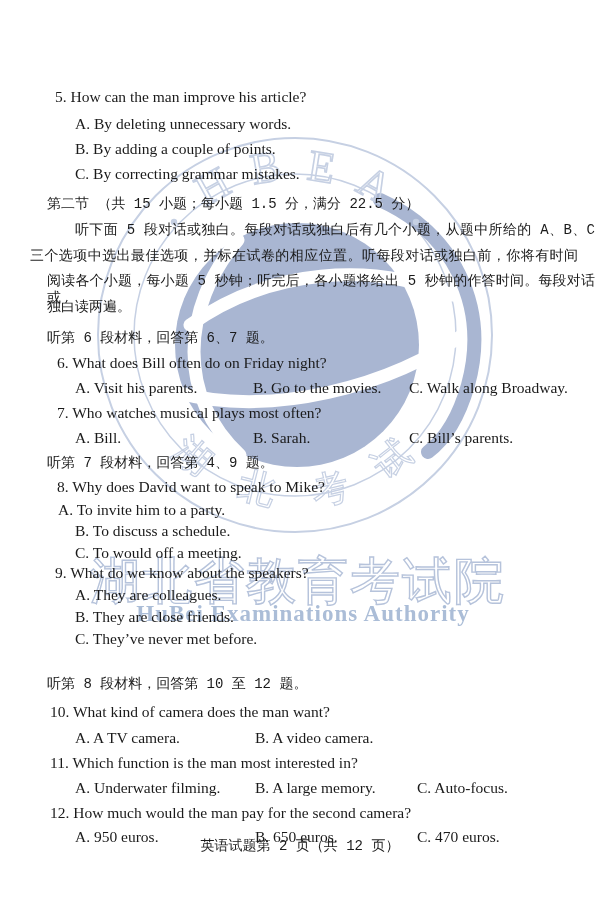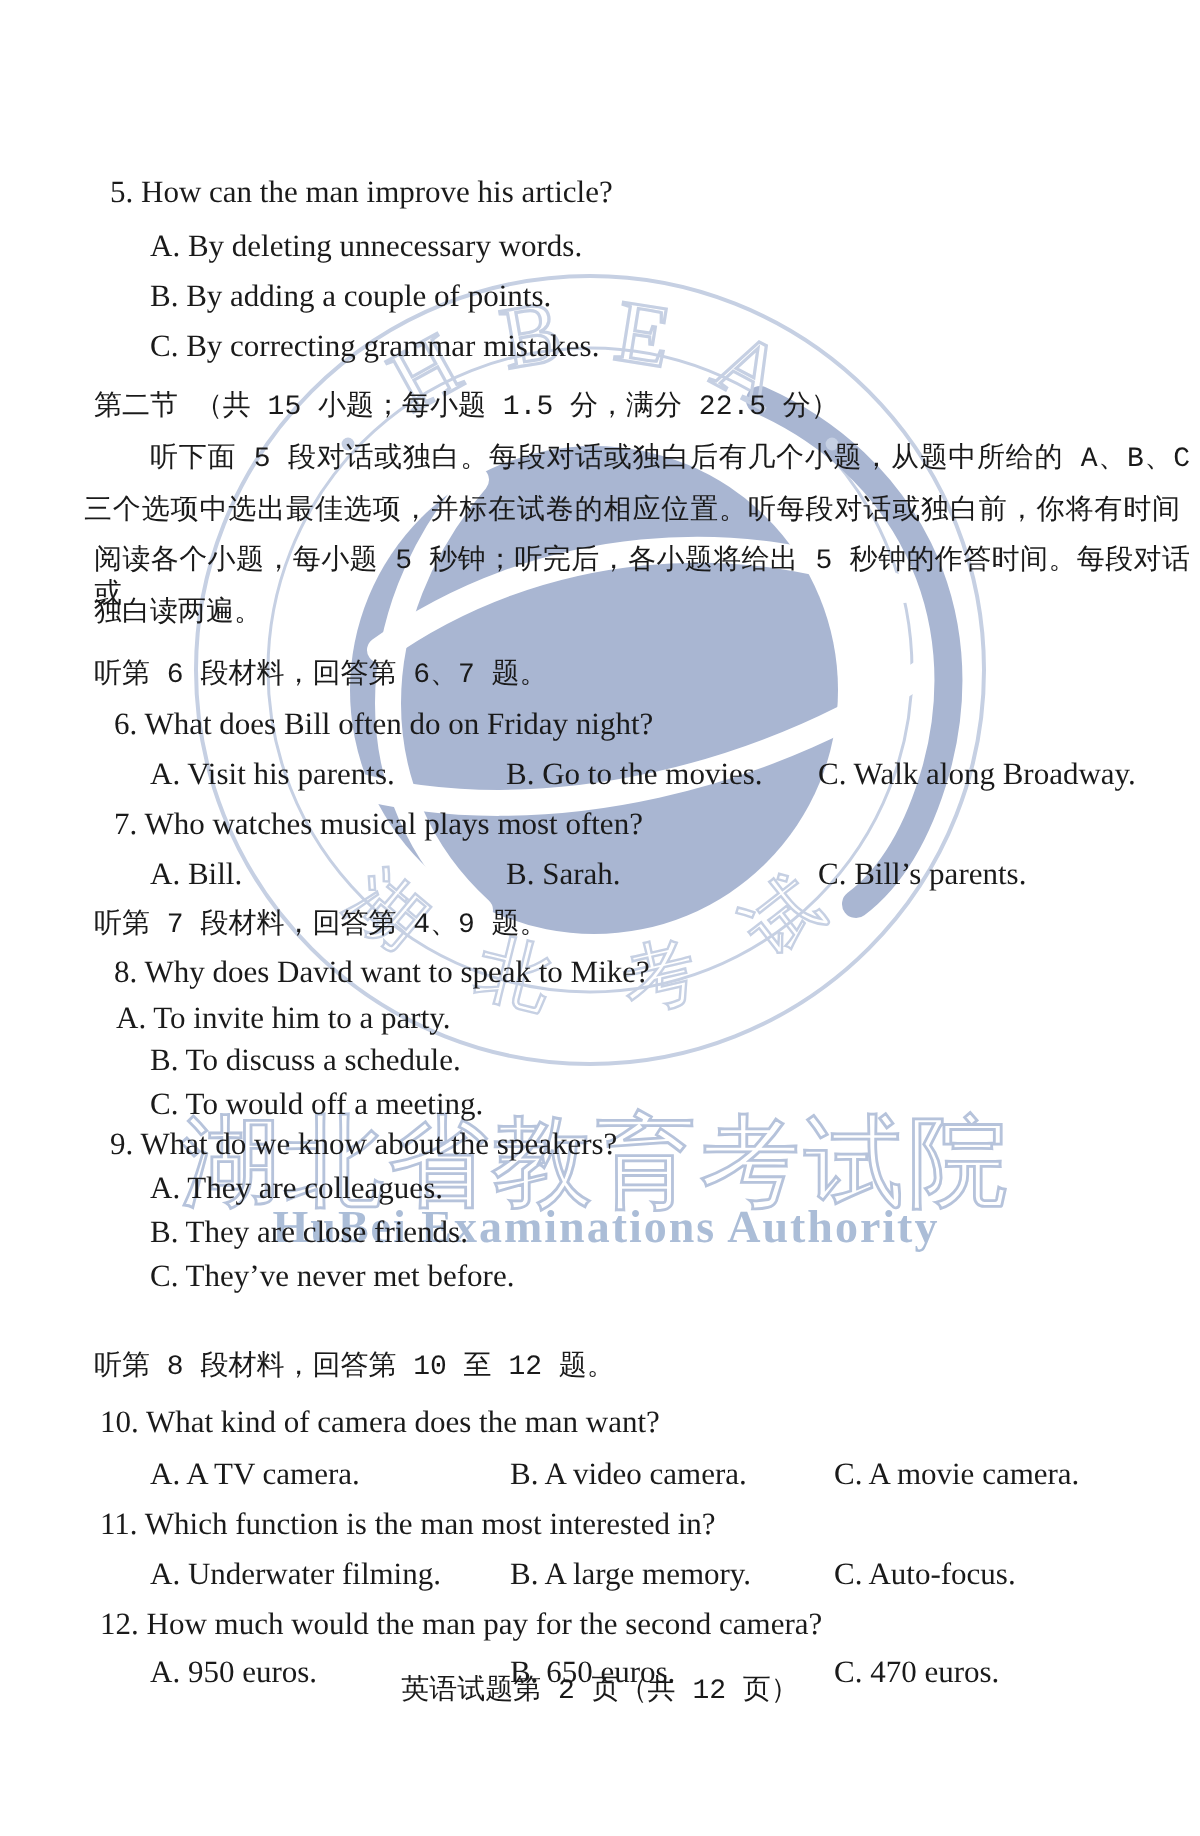--- a/index.html
+++ b/index.html
@@ -71,21 +71,21 @@
 
   <div class="txt">
 
     <div class="ln en" style="left:55px;top:88px">5. How can the man improve his article?</div>
     <div class="ln en" style="left:75px;top:115px">A. By deleting unnecessary words.</div>
     <div class="ln en" style="left:75px;top:140px">B. By adding a couple of points.</div>
     <div class="ln en" style="left:75px;top:165px">C. By correcting grammar mistakes.</div>
 
     <div class="ln cn" style="left:47px;top:196px">第二节 （共 15 小题；每小题 1.5 分，满分 22.5 分）</div>
     <div class="ln cn para indent" style="left:47px;top:222px">听下面 5 段对话或独白。每段对话或独白后有几个小题，从题中所给的 A、B、C</div>
-    <div class="ln cn para" style="left:42px;top:248px">三个选项中选出最佳选项，并标在试卷的相应位置。听每段对话或独白前，你将有时间</div>
+    <div class="ln cn para" style="left:30px;top:248px">三个选项中选出最佳选项，并标在试卷的相应位置。听每段对话或独白前，你将有时间</div>
     <div class="ln cn para" style="left:47px;top:273px">阅读各个小题，每小题 5 秒钟；听完后，各小题将给出 5 秒钟的作答时间。每段对话或</div>
     <div class="ln cn" style="left:47px;top:299px">独白读两遍。</div>
 
     <div class="ln cn" style="left:47px;top:330px">听第 6 段材料，回答第 6、7 题。</div>
     <div class="ln en" style="left:57px;top:354px">6. What does Bill often do on Friday night?</div>
     <div class="ln en" style="left:75px;top:379px">A. Visit his parents.</div>
     <div class="ln en" style="left:253px;top:379px">B. Go to the movies.</div>
     <div class="ln en" style="left:409px;top:379px">C. Walk along Broadway.</div>
     <div class="ln en" style="left:57px;top:404px">7. Who watches musical plays most often?</div>
     <div class="ln en" style="left:75px;top:429px">A. Bill.</div>
@@ -99,21 +99,20 @@
     <div class="ln en" style="left:75px;top:544px">C. To would off a meeting.</div>
     <div class="ln en" style="left:55px;top:564px">9. What do we know about the speakers?</div>
     <div class="ln en" style="left:75px;top:586px">A. They are colleagues.</div>
     <div class="ln en" style="left:75px;top:608px">B. They are close friends.</div>
     <div class="ln en" style="left:75px;top:630px">C. They’ve never met before.</div>
 
     <div class="ln cn" style="left:47px;top:676px">听第 8 段材料，回答第 10 至 12 题。</div>
     <div class="ln en" style="left:50px;top:703px">10. What kind of camera does the man want?</div>
     <div class="ln en" style="left:75px;top:729px">A. A TV camera.</div>
     <div class="ln en" style="left:255px;top:729px">B. A video camera.</div>
-    <div class="ln en" style="left:417px;top:729px">C. A movie camera.</div>
     <div class="ln en" style="left:50px;top:754px">11. Which function is the man most interested in?</div>
     <div class="ln en" style="left:255px;top:779px">B. A large memory.</div>
     <div class="ln en" style="left:75px;top:779px">A. Underwater filming.</div>
     <div class="ln en" style="left:417px;top:779px">C. Auto-focus.</div>
     <div class="ln en" style="left:50px;top:804px">12. How much would the man pay for the second camera?</div>
     <div class="ln en" style="left:75px;top:828px">A. 950 euros.</div>
     <div class="ln en" style="left:255px;top:828px">B. 650 euros.</div>
     <div class="ln en" style="left:417px;top:828px">C. 470 euros.</div>
 
     <div class="ln cn footer" style="top:838px">英语试题第 2 页（共 12 页）</div>

